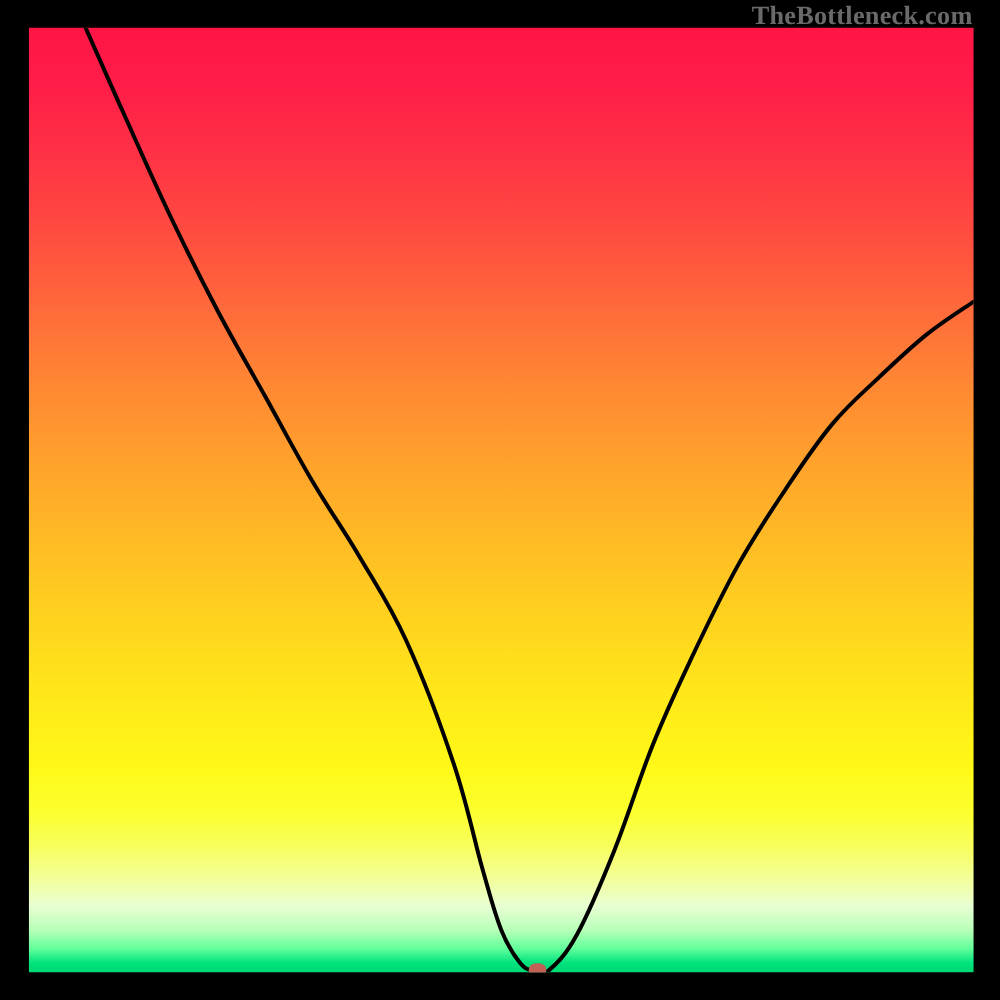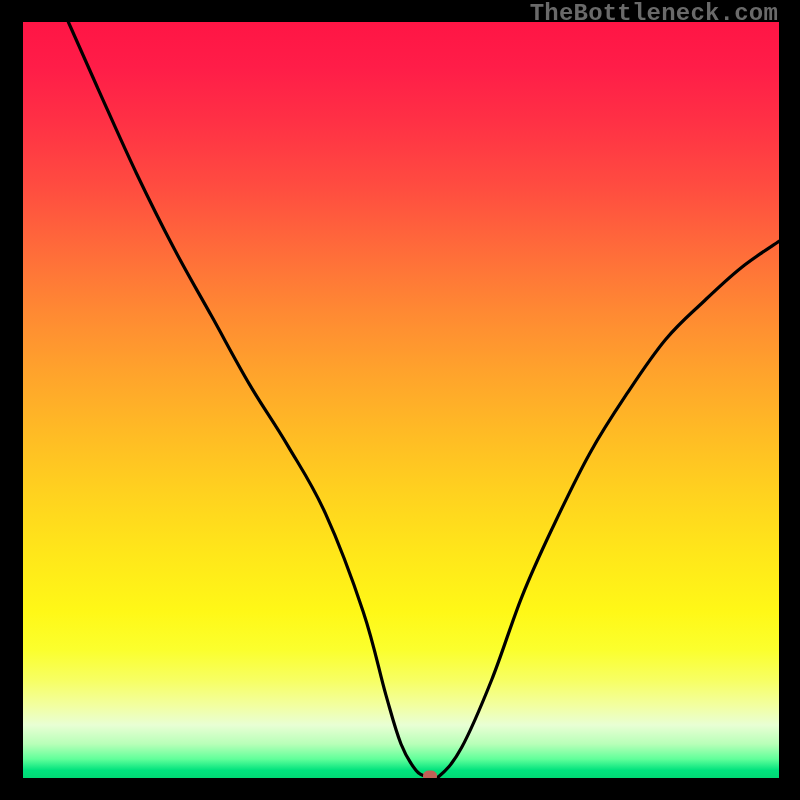--- a/index.html
+++ b/index.html
@@ -53,22 +53,22 @@
       #60ff9a 97.5%,
       #00e27d 99%,
       #00d874 100%
     );
   }
   .watermark {
     position: absolute;
     top: 0px;
     right: 22px;
     color: #6a6a6a;
-    font-family: Liberation Mono, monospace;
-    font-size: 24px;
+    font-family: Liberation Serif, serif;
+    font-size: 21px;
     font-weight: 600;
     letter-spacing: 0.2px;
     user-select: none;
   }
   svg.curve {
     position: absolute;
     left: 0;
     top: 0;
     width: 100%;
     height: 100%;

